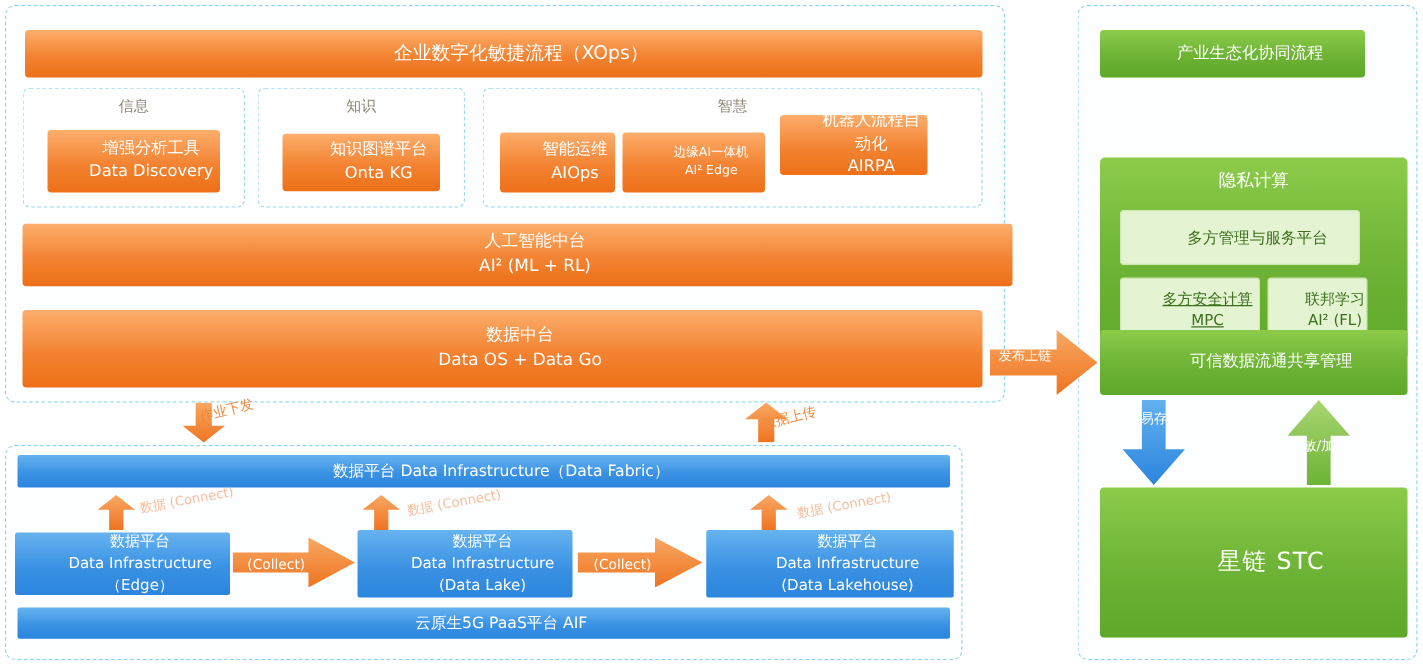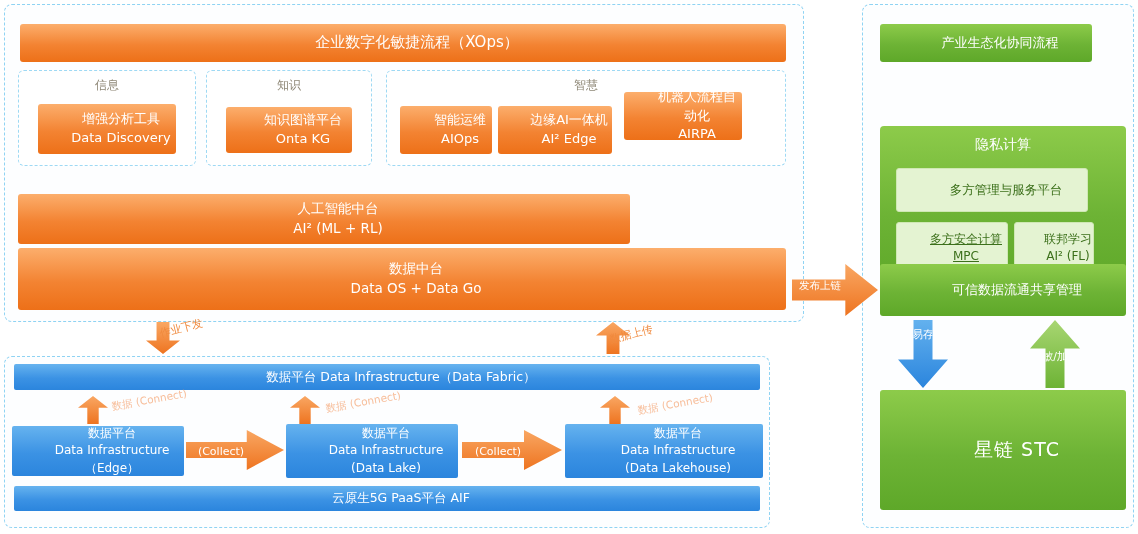--- a/index.html
+++ b/index.html
@@ -52,30 +52,30 @@
     <span>Onta KG</span>
   </div>
 
   <div class="abs dashed-inner" style="left:386px;top:70px;width:400px;height:96px;">
     <span class="group-label">智慧</span>
   </div>
   <div class="abs blk orange" style="left:400px;top:106px;width:92px;height:48px;font-size:13px;">
     <span>智能运维</span>
     <span>AIOps</span>
   </div>
-  <div class="abs blk orange" style="left:498px;top:106px;width:114px;height:48px;font-size:13px;">
+  <div class="abs blk orange" style="left:498px;top:106px;width:114px;height:48px;font-size:10px;">
     <span>边缘AI一体机</span>
     <span>AI² Edge</span>
   </div>
   <div class="abs blk orange" style="left:624px;top:92px;width:118px;height:48px;font-size:13px;">
     <span>机器人流程自动化</span>
     <span>AIRPA</span>
   </div>
 
-  <div class="abs blk orange" style="left:18px;top:194px;width:612px;height:50px;font-size:13.5px;">
+  <div class="abs blk orange" style="left:18px;top:179px;width:792px;height:50px;font-size:13.5px;">
     <span>人工智能中台</span>
     <span>AI² (ML + RL)</span>
   </div>
 
   <div class="abs blk orange" style="left:18px;top:248px;width:768px;height:62px;font-size:13.5px;">
     <span>数据中台</span>
     <span>Data OS + Data Go</span>
   </div>
 
   <div class="abs o-arrow arrow-down" style="left:146px;top:322px;width:34px;height:32px;"></div>

